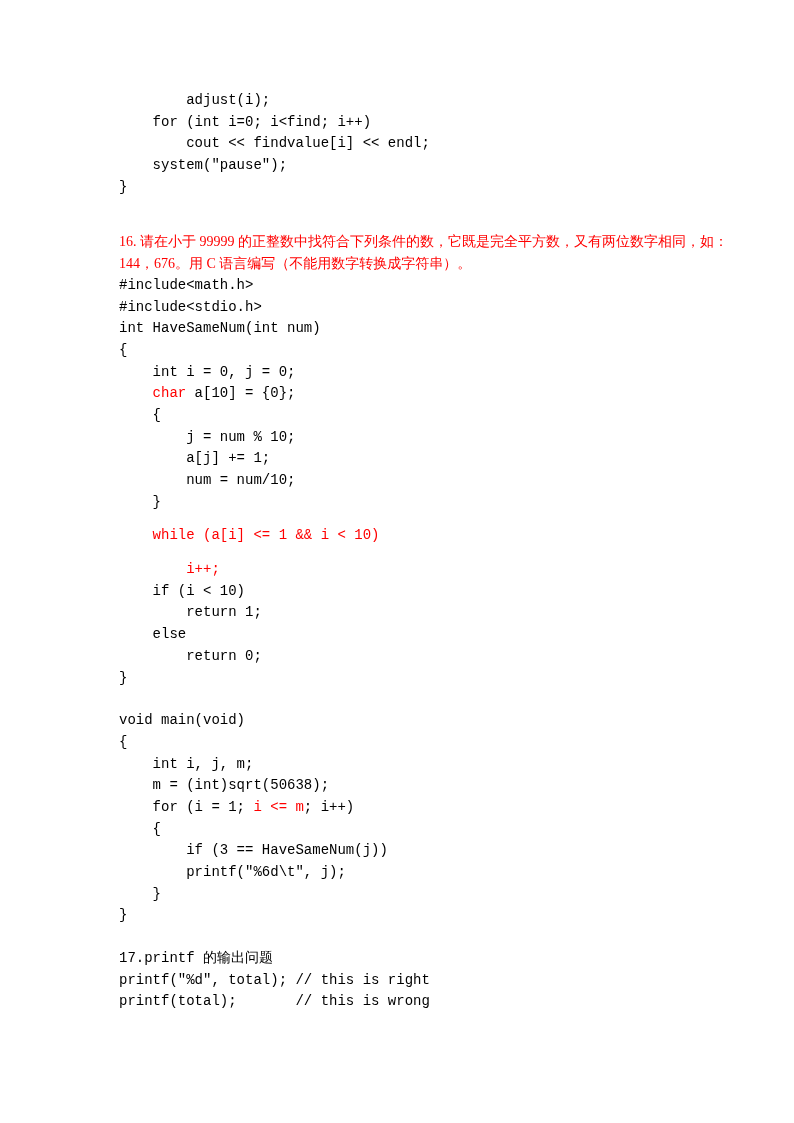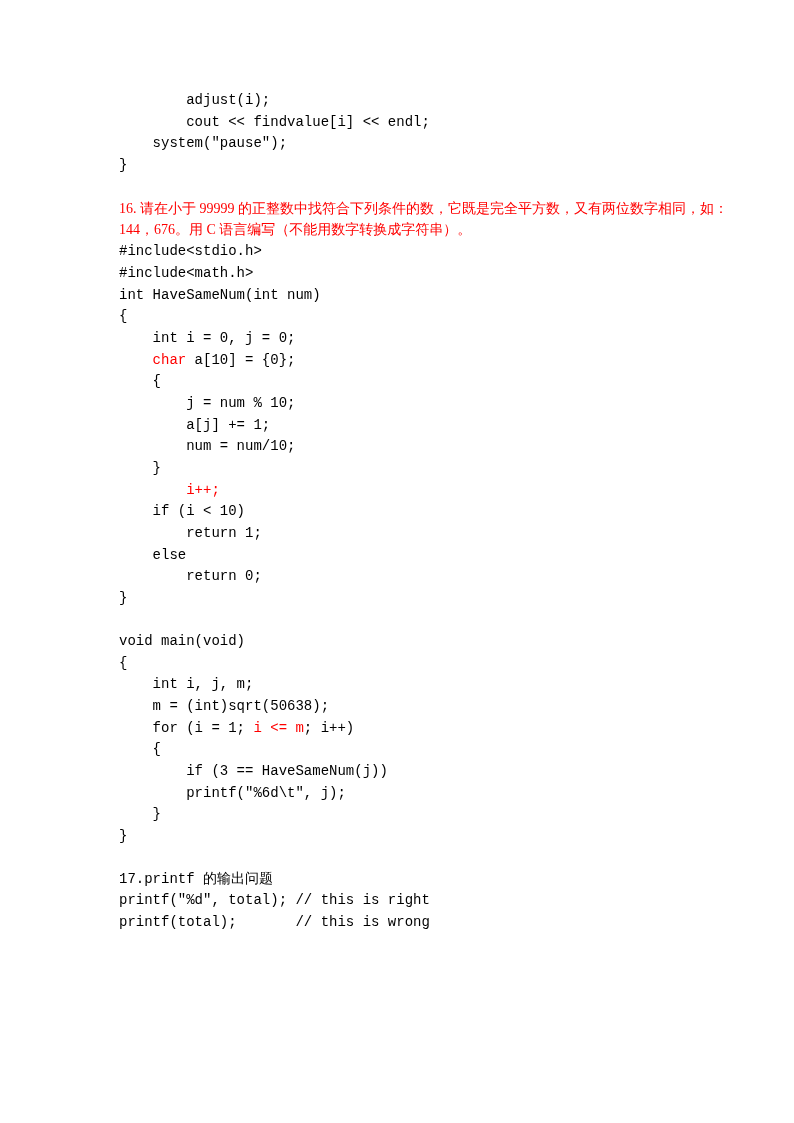--- a/index.html
+++ b/index.html
@@ -14,44 +14,46 @@
   .page {
     width: 794px;
     height: 1123px;
     padding: 90px 43px 0 119px;
     box-sizing: border-box;
   }
   .code-line {
     white-space: pre;
     font-family: "SimSun", "Courier New", monospace;
   }
-  .red { color: #ff0000; }
+  .red { color: #ff0000; margin-top: 12px; }
   .blank { height: 21px; }
 </style>
 </head>
 <body>
 
 <div class="page" id="page-container">
     <div class="code-line">        adjust(i);</div>
+    <div class="code-line">    for (int i=0; i&lt;find; i++)</div>
     <div class="code-line">        cout &lt;&lt; findvalue[i] &lt;&lt; endl;</div>
     <div class="code-line">    system("pause");</div>
     <div class="code-line">}</div>
     <div class="blank"></div>
     <div class="red" style="white-space: normal;">16. 请在小于 99999 的正整数中找符合下列条件的数，它既是完全平方数，又有两位数字相同，如：144，676。用 C 语言编写（不能用数字转换成字符串）。</div>
+    <div class="code-line">#include&lt;math.h&gt;</div>
     <div class="code-line">#include&lt;stdio.h&gt;</div>
-    <div class="code-line">#include&lt;math.h&gt;</div>
     <div class="code-line">int HaveSameNum(int num)</div>
     <div class="code-line">{</div>
     <div class="code-line">    int i = 0, j = 0;</div>
     <div class="code-line"><span>    </span><span class="red">char</span><span> a[10] = {0};</span></div>
     <div class="code-line">    {</div>
     <div class="code-line">        j = num % 10;</div>
     <div class="code-line">        a[j] += 1;</div>
     <div class="code-line">        num = num/10;</div>
     <div class="code-line">    }</div>
+    <div class="code-line red">    while (a[i] &lt;= 1 &amp;&amp; i &lt; 10)</div>
     <div class="code-line red">        i++;</div>
     <div class="code-line">    if (i &lt; 10)</div>
     <div class="code-line">        return 1;</div>
     <div class="code-line">    else</div>
     <div class="code-line">        return 0;</div>
     <div class="code-line">}</div>
     <div class="blank"></div>
     <div class="code-line">void main(void)</div>
     <div class="code-line">{</div>
     <div class="code-line">    int i, j, m;</div>

